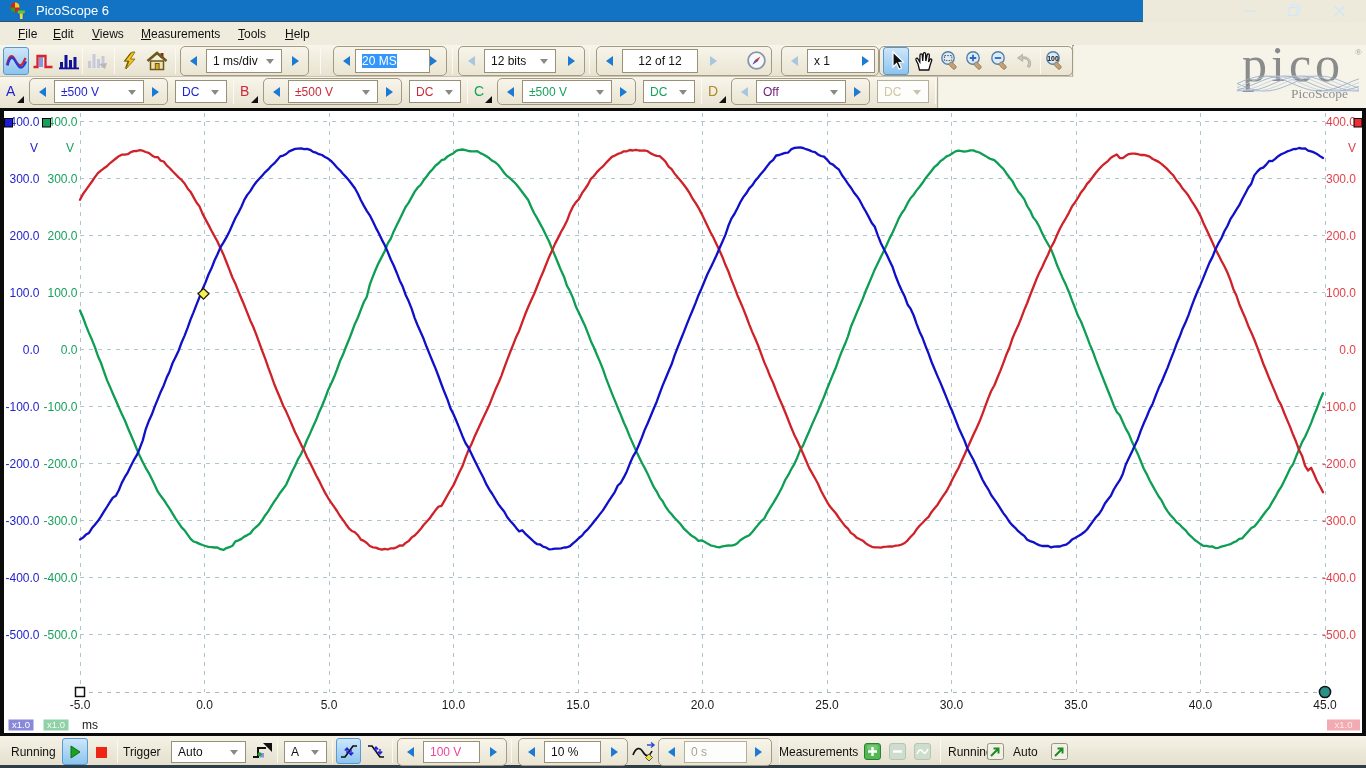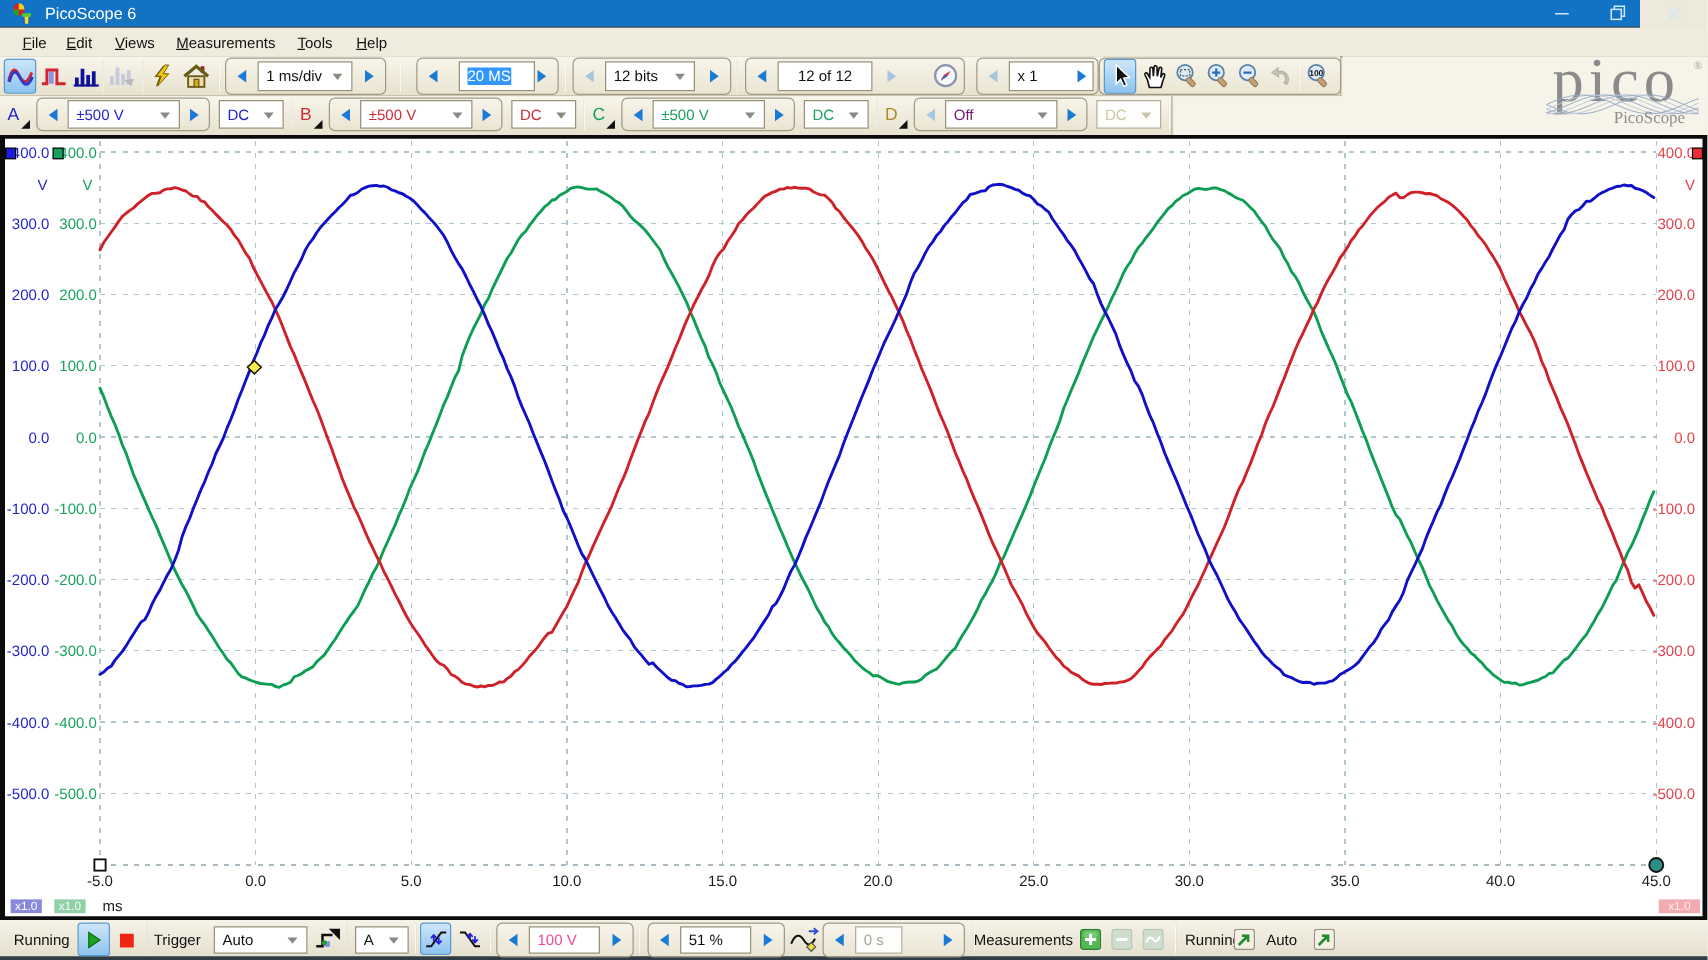--- a/index.html
+++ b/index.html
@@ -1,16 +1,16 @@
 <!DOCTYPE html>
 <html><head><meta charset="utf-8"><style>
 *{margin:0;padding:0;box-sizing:border-box}
 html,body{width:1366px;height:768px;overflow:hidden;font-family:"Liberation Sans",sans-serif;background:#eeeadb}
 .abs{position:absolute}
-#titlebar{position:absolute;left:0;top:0;width:1312px;height:22px;background:#1273c4;border-bottom:1px solid #3d4e57}
+#titlebar{position:absolute;left:0;top:0;width:1143px;height:22px;background:#1273c4;border-bottom:1px solid #3d4e57}
 #titlebar .t{position:absolute;left:36px;top:3px;color:#fff;font-size:13px}
 .winbtn{position:absolute;top:0;height:22px;width:45px;color:#cfe7f8}
 #menubar{position:absolute;left:0;top:23px;width:1366px;height:23px;background:#f0ecdd;border-bottom:1px solid #8f897b;font-size:12px;color:#111}
 #menubar span{position:absolute;top:4px}
 #tb1{position:absolute;left:0;top:45px;width:1073px;height:32px;background:linear-gradient(#f8f5eb,#e7e2cf);border-right:1px solid #b3ab96;border-bottom:1px solid #c9c3af}
 #tb2{position:absolute;left:0;top:77px;width:938px;height:31px;background:linear-gradient(#f8f5eb,#e7e2cf);border-right:1px solid #b3ab96}
 .panelbg{position:absolute;background:#f6f3e9}
 .tbtn{position:absolute;height:28px;display:flex;align-items:center;justify-content:center}
 .tbtn.sel{background:linear-gradient(#cde6fa,#8dc4ee);border:1px solid #569ad4;border-radius:3px}
 .vsep{position:absolute;width:1px;background:#c3bda9;border-right:1px solid #fbf9f1}
@@ -118,21 +118,21 @@
       <div class="dda"></div>
     </div>
     <div class="arr" style="left:285px;top:4px;width:21px;height:24px">
       <div class="ar"></div>
     </div>
 <div class="vsep" style="left:320px;top:3px;height:26px"></div>
 <div class="grp" style="left:333px;top:1px;width:114px;height:30px;background:linear-gradient(#f7f4ea,#eae5d2)"></div>
     <div class="arr" style="left:336px;top:4px;width:21px;height:24px">
       <div class="al"></div>
     </div>
-    <div class="combo" style="left:367px;top:4px;width:61px;height:24px">
+    <div class="combo" style="left:355px;top:4px;width:75px;height:24px">
       <span class="lbl" style="left:6px;color:#111"><span style="background:#3297fd;color:#fff">20 MS</span></span>
     </div>
     <div class="arr" style="left:423px;top:4px;width:21px;height:24px">
       <div class="ar"></div>
     </div>
 <div class="vsep" style="left:452px;top:3px;height:26px"></div>
 <div class="grp" style="left:458px;top:1px;width:127px;height:30px;background:linear-gradient(#f7f4ea,#eae5d2)"></div>
     <div class="arr" style="left:461px;top:4px;width:21px;height:24px">
       <div class="al dis"></div>
     </div>
@@ -447,35 +447,35 @@
     </div>
     <div class="arr" style="left:483px;top:5px;width:21px;height:22px">
       <div class="ar"></div>
     </div>
 <div class="ssep" style="left:511px"></div>
 <div class="grp" style="left:518px;top:2px;width:110px;height:28px;background:linear-gradient(#f7f4ea,#eae5d2)"></div>
     <div class="arr" style="left:521px;top:5px;width:21px;height:22px">
       <div class="al"></div>
     </div>
     <div class="combo" style="left:544px;top:5px;width:57px;height:22px">
-      <span class="lbl" style="left:6px;color:#111">51 %</span>
+      <span class="lbl" style="left:6px;color:#111">10 %</span>
     </div>
     <div class="arr" style="left:604px;top:5px;width:21px;height:22px">
       <div class="ar"></div>
     </div>
 <div class="abs" style="left:631px;top:5px"><svg width="26" height="22" viewBox="0 0 26 22" style="">
         <path d="M2 14 C5 6 9 6 12 11 C15 16 18 16 21 10" fill="none" stroke="#101010" stroke-width="1.6"></path>
         <path d="M16 4 L23 4 M20 1.5 L23 4 L20 6.5" fill="none" stroke="#2a50d0" stroke-width="1.5"></path>
         <path d="M18 13 L21.5 16.5 L18 20 L14.5 16.5 Z" fill="#f0e040" stroke="#555" stroke-width="1"></path>
       </svg></div>
 <div class="grp" style="left:658px;top:2px;width:114px;height:28px;background:linear-gradient(#f7f4ea,#eae5d2)"></div>
     <div class="arr" style="left:661px;top:5px;width:21px;height:22px">
       <div class="al"></div>
     </div>
-    <div class="combo" style="left:684px;top:5px;width:38px;height:22px;background:#fdfdfb;border-color:#b5ae9a">
+    <div class="combo" style="left:684px;top:5px;width:63px;height:22px;background:#fdfdfb;border-color:#b5ae9a">
       <span class="lbl" style="left:6px;color:#a8a396">0 s</span>
     </div>
     <div class="arr" style="left:748px;top:5px;width:21px;height:22px">
       <div class="ar"></div>
     </div>
 <div class="ssep" style="left:779px"></div>
 <div class="stxt" style="left:779px">Measurements</div>
 <div class="abs" style="left:864px;top:7px"><svg width="17" height="17" viewBox="0 0 17 17" style="">
         <rect x="0.5" y="0.5" width="16" height="16" rx="2.5" fill="#52b852" stroke="#2e7d32"></rect>
         <rect x="3" y="2" width="11" height="5" rx="2" fill="#7acc7a" opacity="0.8"></rect>

